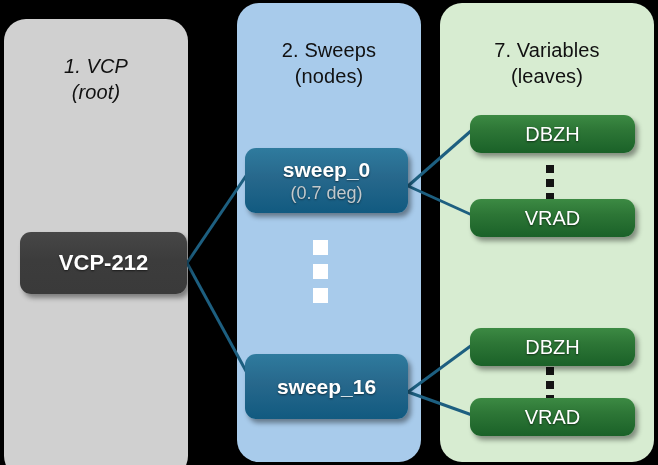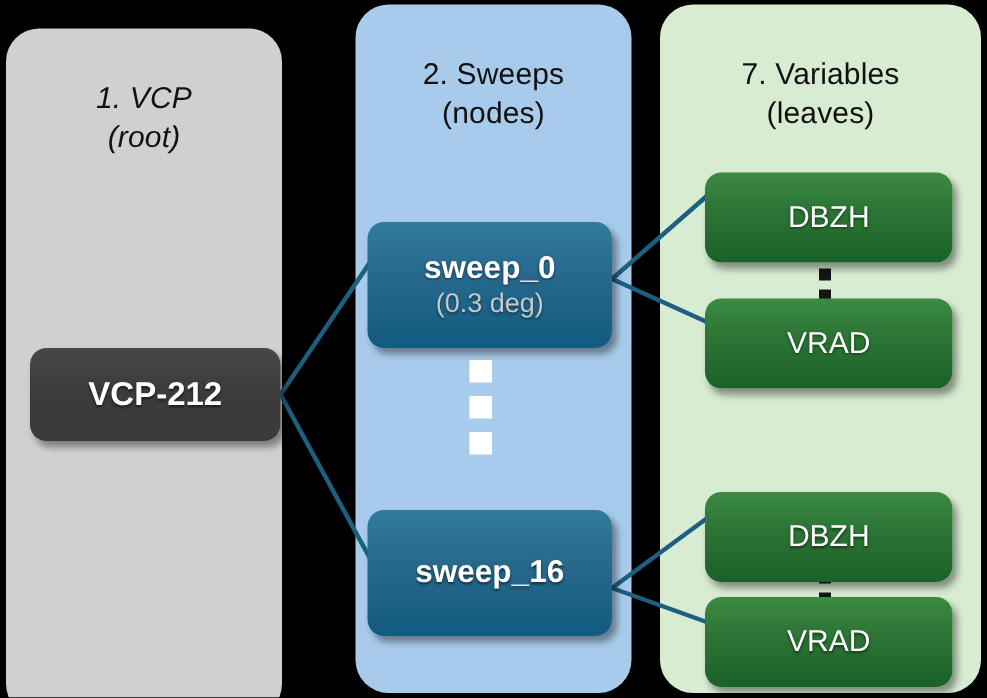--- a/index.html
+++ b/index.html
@@ -78,29 +78,29 @@
 
   
   #node-vcp {
     left: 20px; top: 232px; width: 167px; height: 62px;
     background: linear-gradient(#474747, #3c3c3c 45%, #3a3a3a);
   }
   #node-vcp .primary { font-weight: bold; font-size: 22px; }
 
   
   .sweep-node {
-    left: 245px; width: 163px; height: 84px;
+    left: 245px; width: 163px; height: 65px;
     background: linear-gradient(#2f7b9e 0%, #27688c 45%, #115a80 100%);
   }
   #node-sweep-0  { top: 148px; }
-  #node-sweep-16 { top: 340px; }
+  #node-sweep-16 { top: 354px; }
 
   
   .var-node {
-    left: 470px; width: 165px; height: 60px;
+    left: 470px; width: 165px; height: 38px;
     background: linear-gradient(#3c8a43 0%, #2d7636 40%, #1a6128 100%);
   }
   .var-node .primary { font-size: 20px; font-weight: normal; }
   #node-var-top-dbzh    { top: 115px; }
   #node-var-top-vrad    { top: 199px; }
   #node-var-bot-dbzh    { top: 328px; }
   #node-var-bot-vrad    { top: 398px; }
 
   
   .ellipsis {
@@ -169,21 +169,21 @@
 
     <line x1="408" y1="392" x2="472" y2="415" stroke="#1d5f80" stroke-width="3"></line>
   </svg>
 
   <div class="node" id="node-vcp">
     <div class="primary">VCP-212</div>
   </div>
 
   <div class="node sweep-node" id="node-sweep-0">
     <div class="primary">sweep_0</div>
-    <div class="secondary">(0.3 deg)</div>
+    <div class="secondary">(0.7 deg)</div>
   </div>
 
   <div class="node sweep-node" id="node-sweep-16">
     <div class="primary">sweep_16</div>
   </div>
 
   <div class="ellipsis white" id="ellipsis-sweeps">
     <span></span>
     <span></span>
     <span></span>

